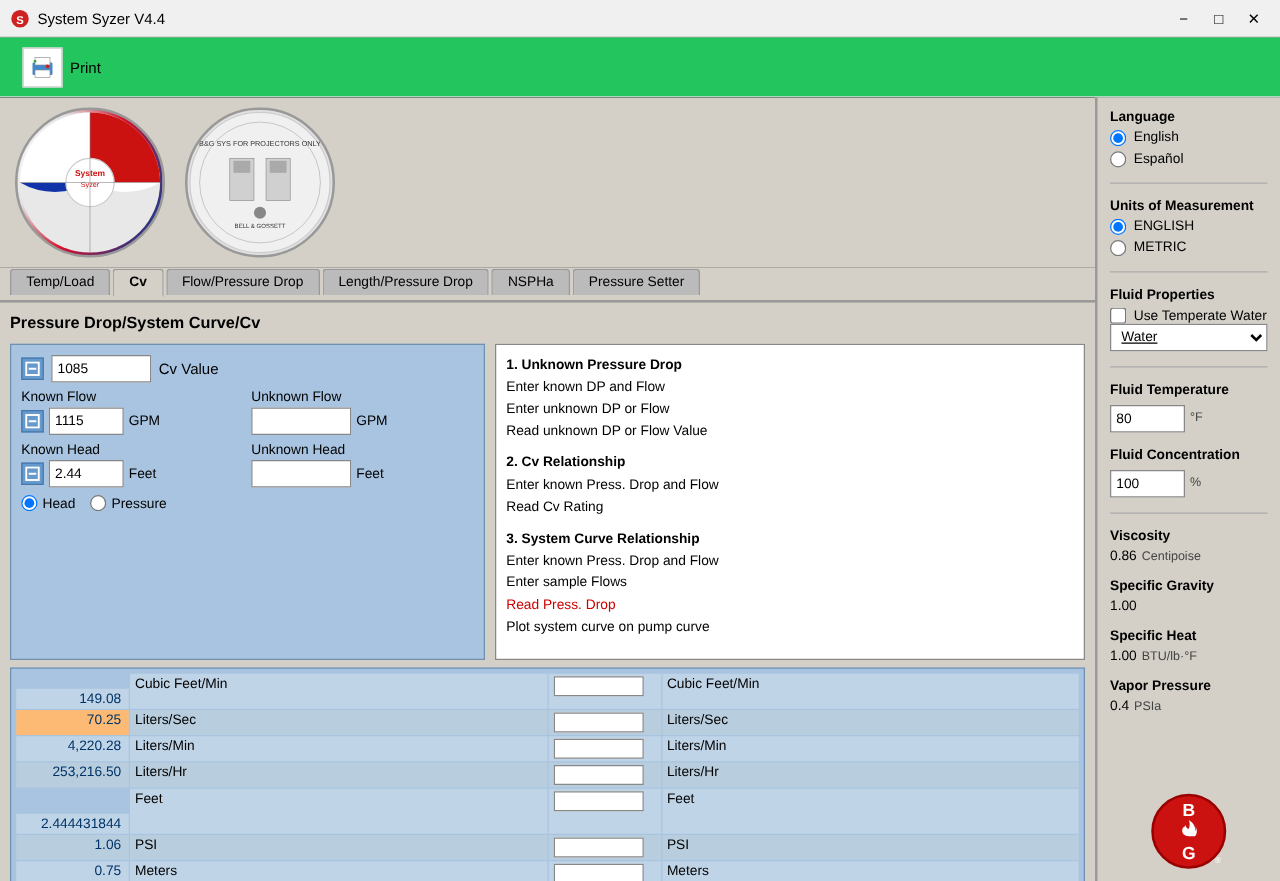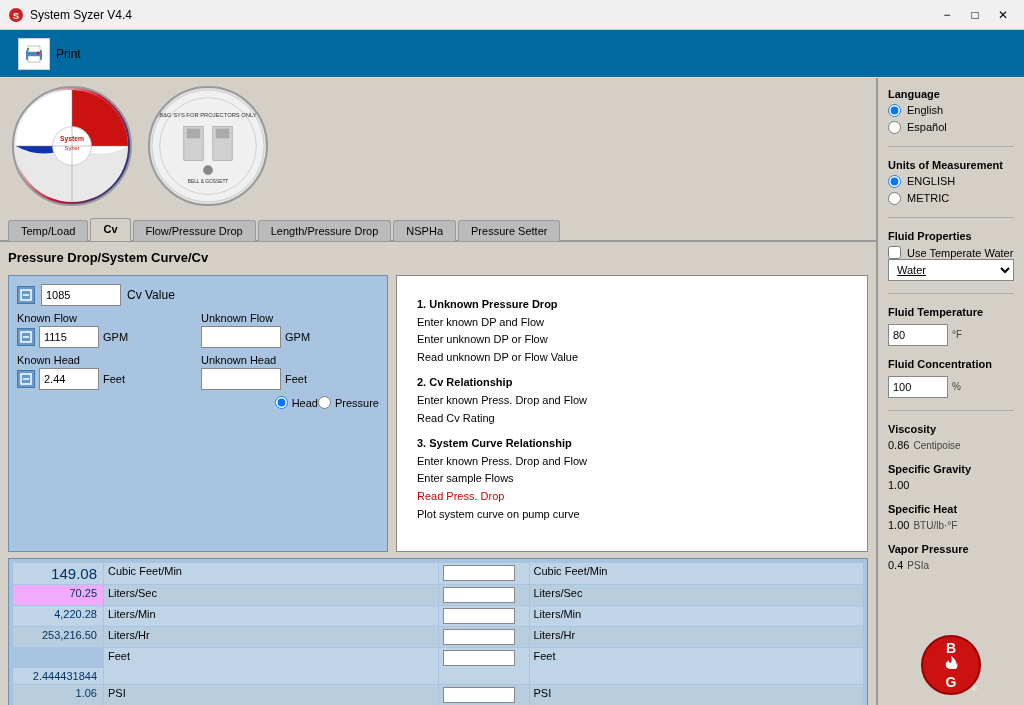--- a/index.html
+++ b/index.html
@@ -15,21 +15,21 @@
       border-bottom: 1px solid #ccc;
       user-select: none;
     }
     .title-bar-icon { width: 16px; height: 16px; margin-right: 6px; }
     .title-bar-text { flex: 1; font-size: 12px; }
     .title-bar-buttons { display: flex; gap: 2px; }
     .title-btn { width: 26px; height: 20px; border: none; background: transparent; cursor: pointer; font-size: 12px; display: flex; align-items: center; justify-content: center; }
 
     
     .toolbar {
-      background: #0369a1;
+      background: #22c55e;
       height: 48px;
       display: flex;
       align-items: center;
       padding: 0 10px;
       border-bottom: 1px solid #ddd;
     }
     .toolbar-btn {
       display: flex;
       align-items: center;
       gap: 6px;
@@ -91,21 +91,21 @@
     .logo-circle-2 {
       background: radial-gradient(circle, #f5f5f5 30%, #e8e8e8 60%, #ccc 100%);
       border: 2px solid #999;
       position: relative;
     }
 
     
     .tabs-bar {
       background: #d4d0c8;
       display: flex;
-      align-items: flex-end;
+      align-items: flex-start;
       padding: 0 8px;
       border-bottom: 2px solid #999;
       min-height: 28px;
     }
     .tab {
       padding: 4px 12px;
       background: #bbb;
       border: 1px solid #999;
       border-bottom: none;
       cursor: pointer;
@@ -185,34 +185,34 @@
     .icon-box {
       width: 18px; height: 18px;
       background: #6699cc;
       border: 1px solid #4477aa;
       display: inline-flex; align-items: center; justify-content: center;
       cursor: pointer;
     }
 
     .radio-group {
       display: flex;
-      align-items: center;
-      justify-content: flex-end;
+      gap: 12px;
+      align-items: center;
     }
 
     .radio-label {
       display: flex; align-items: center; gap: 4px; cursor: pointer; font-size: 11px;
     }
 
     
     .instructions-panel {
       border: 1px solid #888;
       background: white;
       flex: 1;
-      padding: 20px;
+      padding: 8px;
       font-size: 11px;
       line-height: 1.6;
     }
 
     .instr-section { margin-bottom: 8px; }
 
     
     .sidebar {
       width: 148px;
       background: #d4d0c8;
@@ -491,25 +491,25 @@
             <div>Enter known Press. Drop and Flow</div>
             <div>Enter sample Flows</div>
             <div><span style="color:#cc0000">Read Press. Drop</span></div>
             <div>Plot system curve on pump curve</div>
           </div>
         </div>
       </div>
 
       <div style="background:#a8c4e0; border:1px solid #7090b0; padding:4px;">
         <div id="bottom-grid-container" style="display:grid; grid-template-columns: 90px 1fr 90px 1fr; gap: 1px;">
-        <div style="background: rgb(192, 212, 232); color: rgb(0, 51, 102); text-align: right; padding: 2px 6px; font-size: 15px;">149.08</div>
+        <div style="background: rgb(192, 212, 232); color: rgb(0, 51, 102); text-align: right; padding: 2px 6px; font-size: 11px; margin-top: 12px;">149.08</div>
             <div style="background: rgb(192, 212, 232); padding: 2px 4px; font-size: 11px;">Cubic Feet/Min</div>
             <div style="background: rgb(192, 212, 232); padding: 2px 4px; font-size: 11px;"><input type="text" style="width: 72px; height: 16px; border: 1px solid rgb(136, 136, 136); background: white; font-size: 11px; padding: 1px 3px;"></div>
             <div style="background: rgb(192, 212, 232); padding: 2px 4px; font-size: 11px;">Cubic Feet/Min</div>
-            <div style="background: #f0abfc; color: rgb(0, 51, 102); text-align: right; padding: 2px 6px; font-size: 11px;">70.25</div>
+            <div style="background: #fdba74; color: rgb(0, 51, 102); text-align: right; padding: 2px 6px; font-size: 11px;">70.25</div>
             <div style="background: rgb(184, 206, 222); padding: 2px 4px; font-size: 11px;">Liters/Sec</div>
             <div style="background: rgb(184, 206, 222); padding: 2px 4px; font-size: 11px;"><input type="text" style="width: 72px; height: 16px; border: 1px solid rgb(136, 136, 136); background: white; font-size: 11px; padding: 1px 3px;"></div>
             <div style="background: rgb(184, 206, 222); padding: 2px 4px; font-size: 11px;">Liters/Sec</div>
             <div style="background: rgb(192, 212, 232); color: rgb(0, 51, 102); text-align: right; padding: 2px 6px; font-size: 11px;">4,220.28</div>
             <div style="background: rgb(192, 212, 232); padding: 2px 4px; font-size: 11px;">Liters/Min</div>
             <div style="background: rgb(192, 212, 232); padding: 2px 4px; font-size: 11px;"><input type="text" style="width: 72px; height: 16px; border: 1px solid rgb(136, 136, 136); background: white; font-size: 11px; padding: 1px 3px;"></div>
             <div style="background: rgb(192, 212, 232); padding: 2px 4px; font-size: 11px;">Liters/Min</div>
             <div style="background: rgb(184, 206, 222); color: rgb(0, 51, 102); text-align: right; padding: 2px 6px; font-size: 11px;">253,216.50</div>
             <div style="background: rgb(184, 206, 222); padding: 2px 4px; font-size: 11px;">Liters/Hr</div>
             <div style="background: rgb(184, 206, 222); padding: 2px 4px; font-size: 11px;"><input type="text" style="width: 72px; height: 16px; border: 1px solid rgb(136, 136, 136); background: white; font-size: 11px; padding: 1px 3px;"></div>

